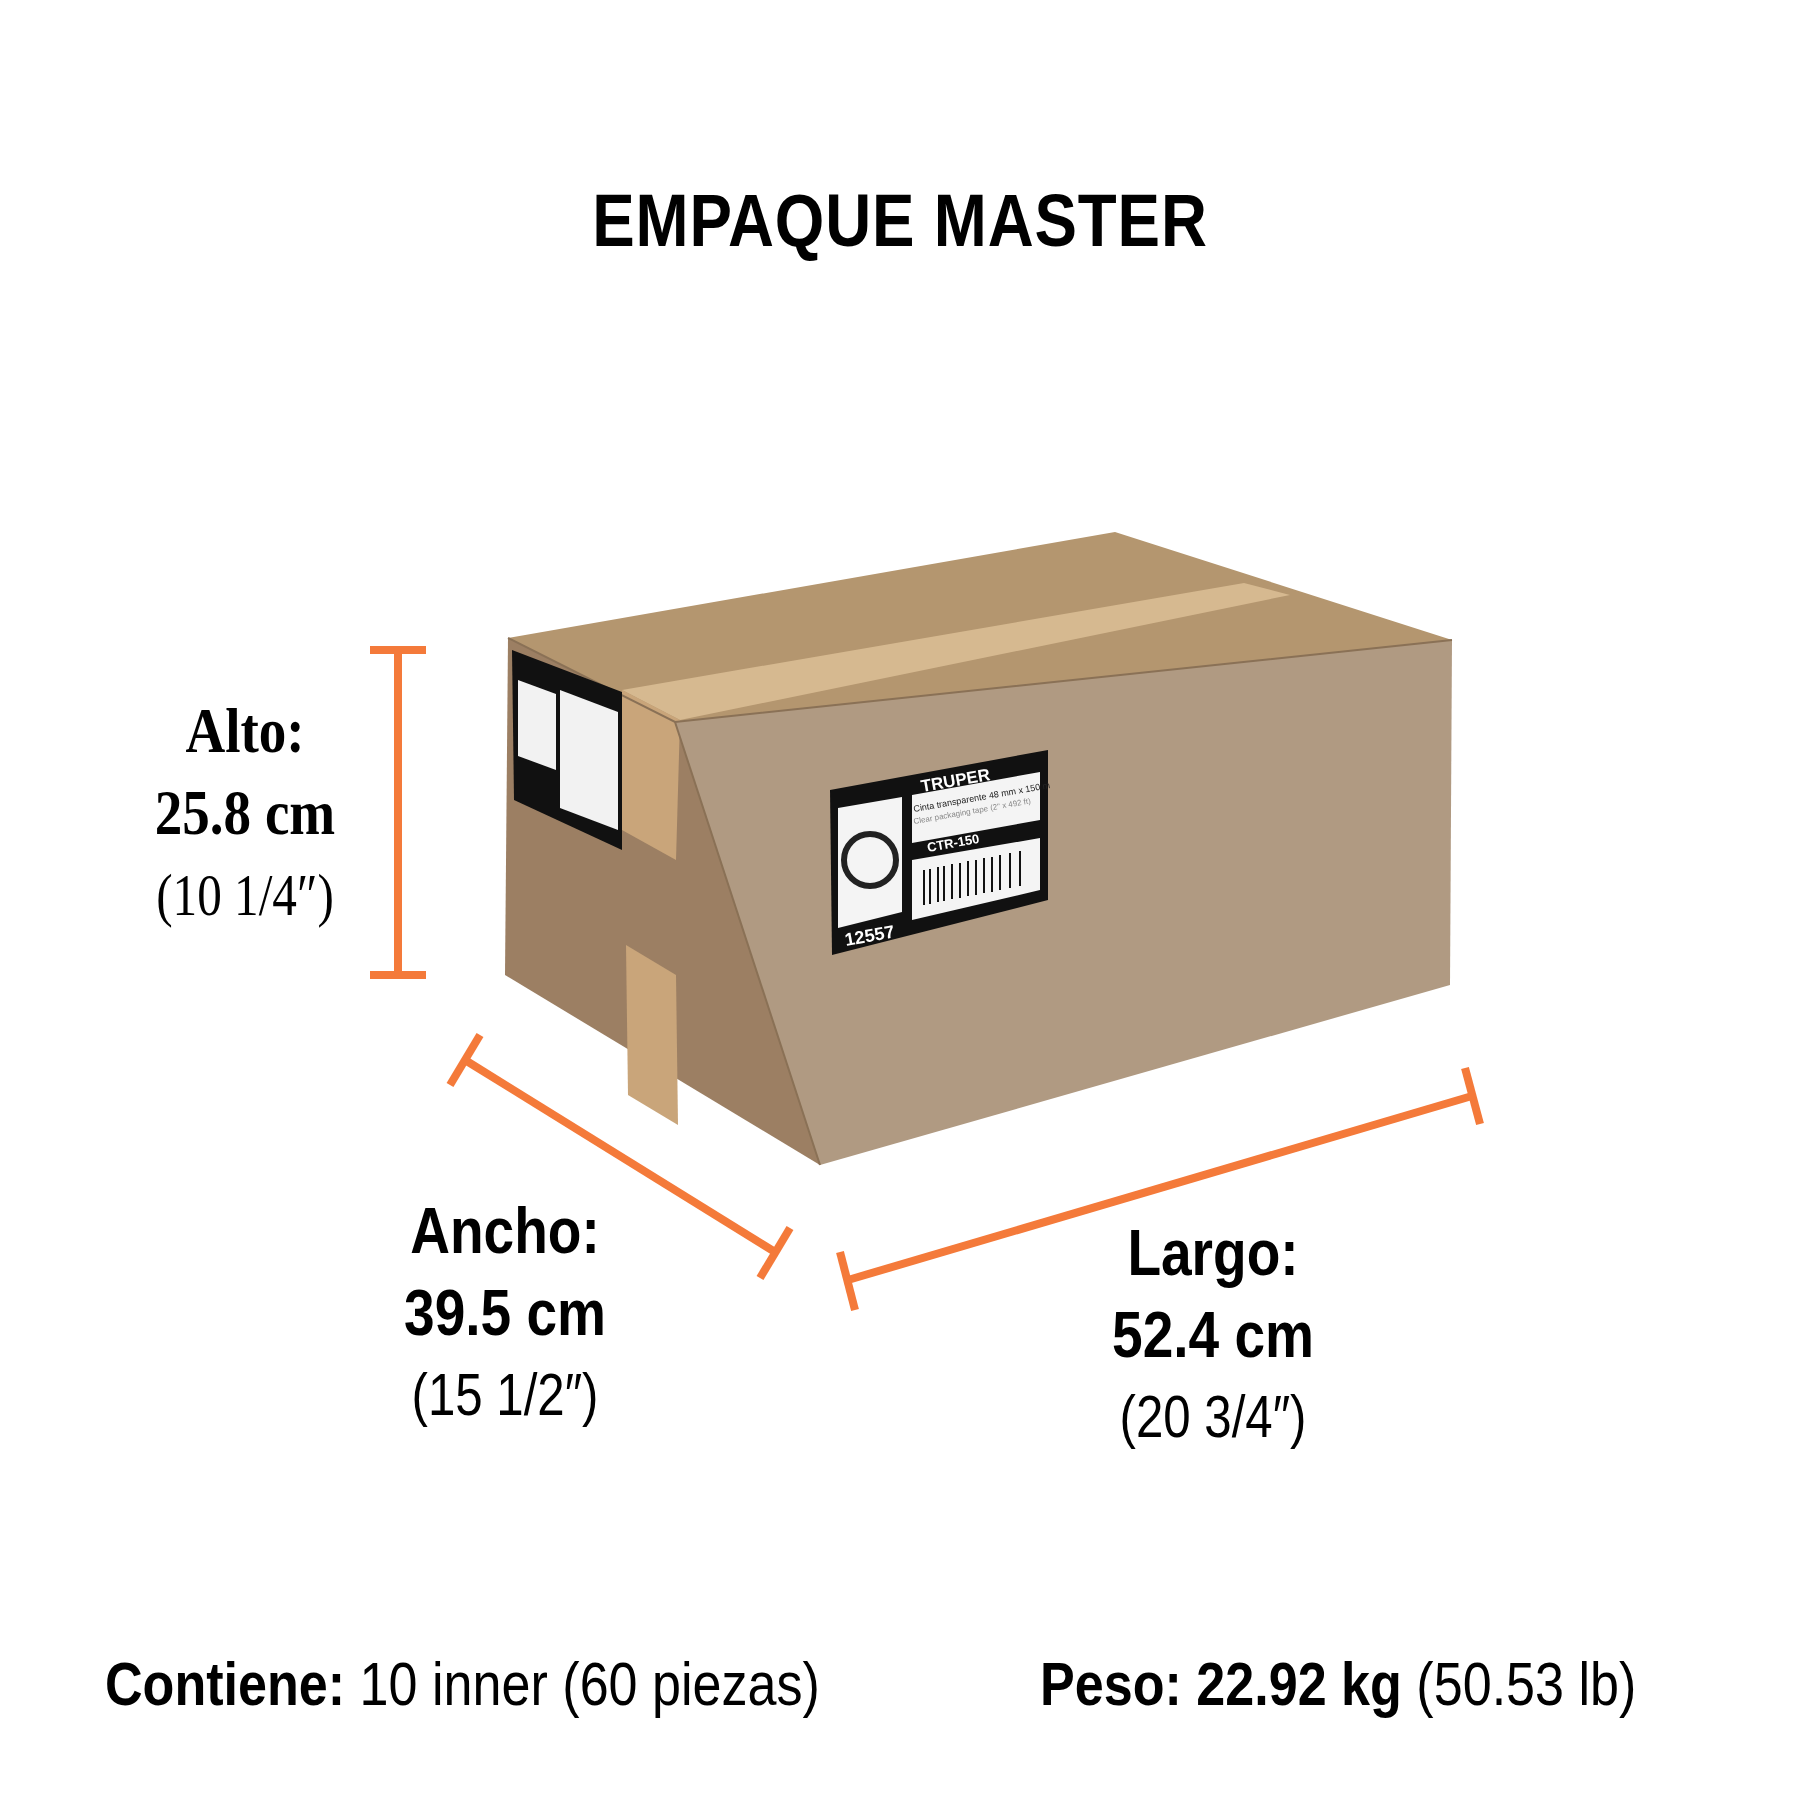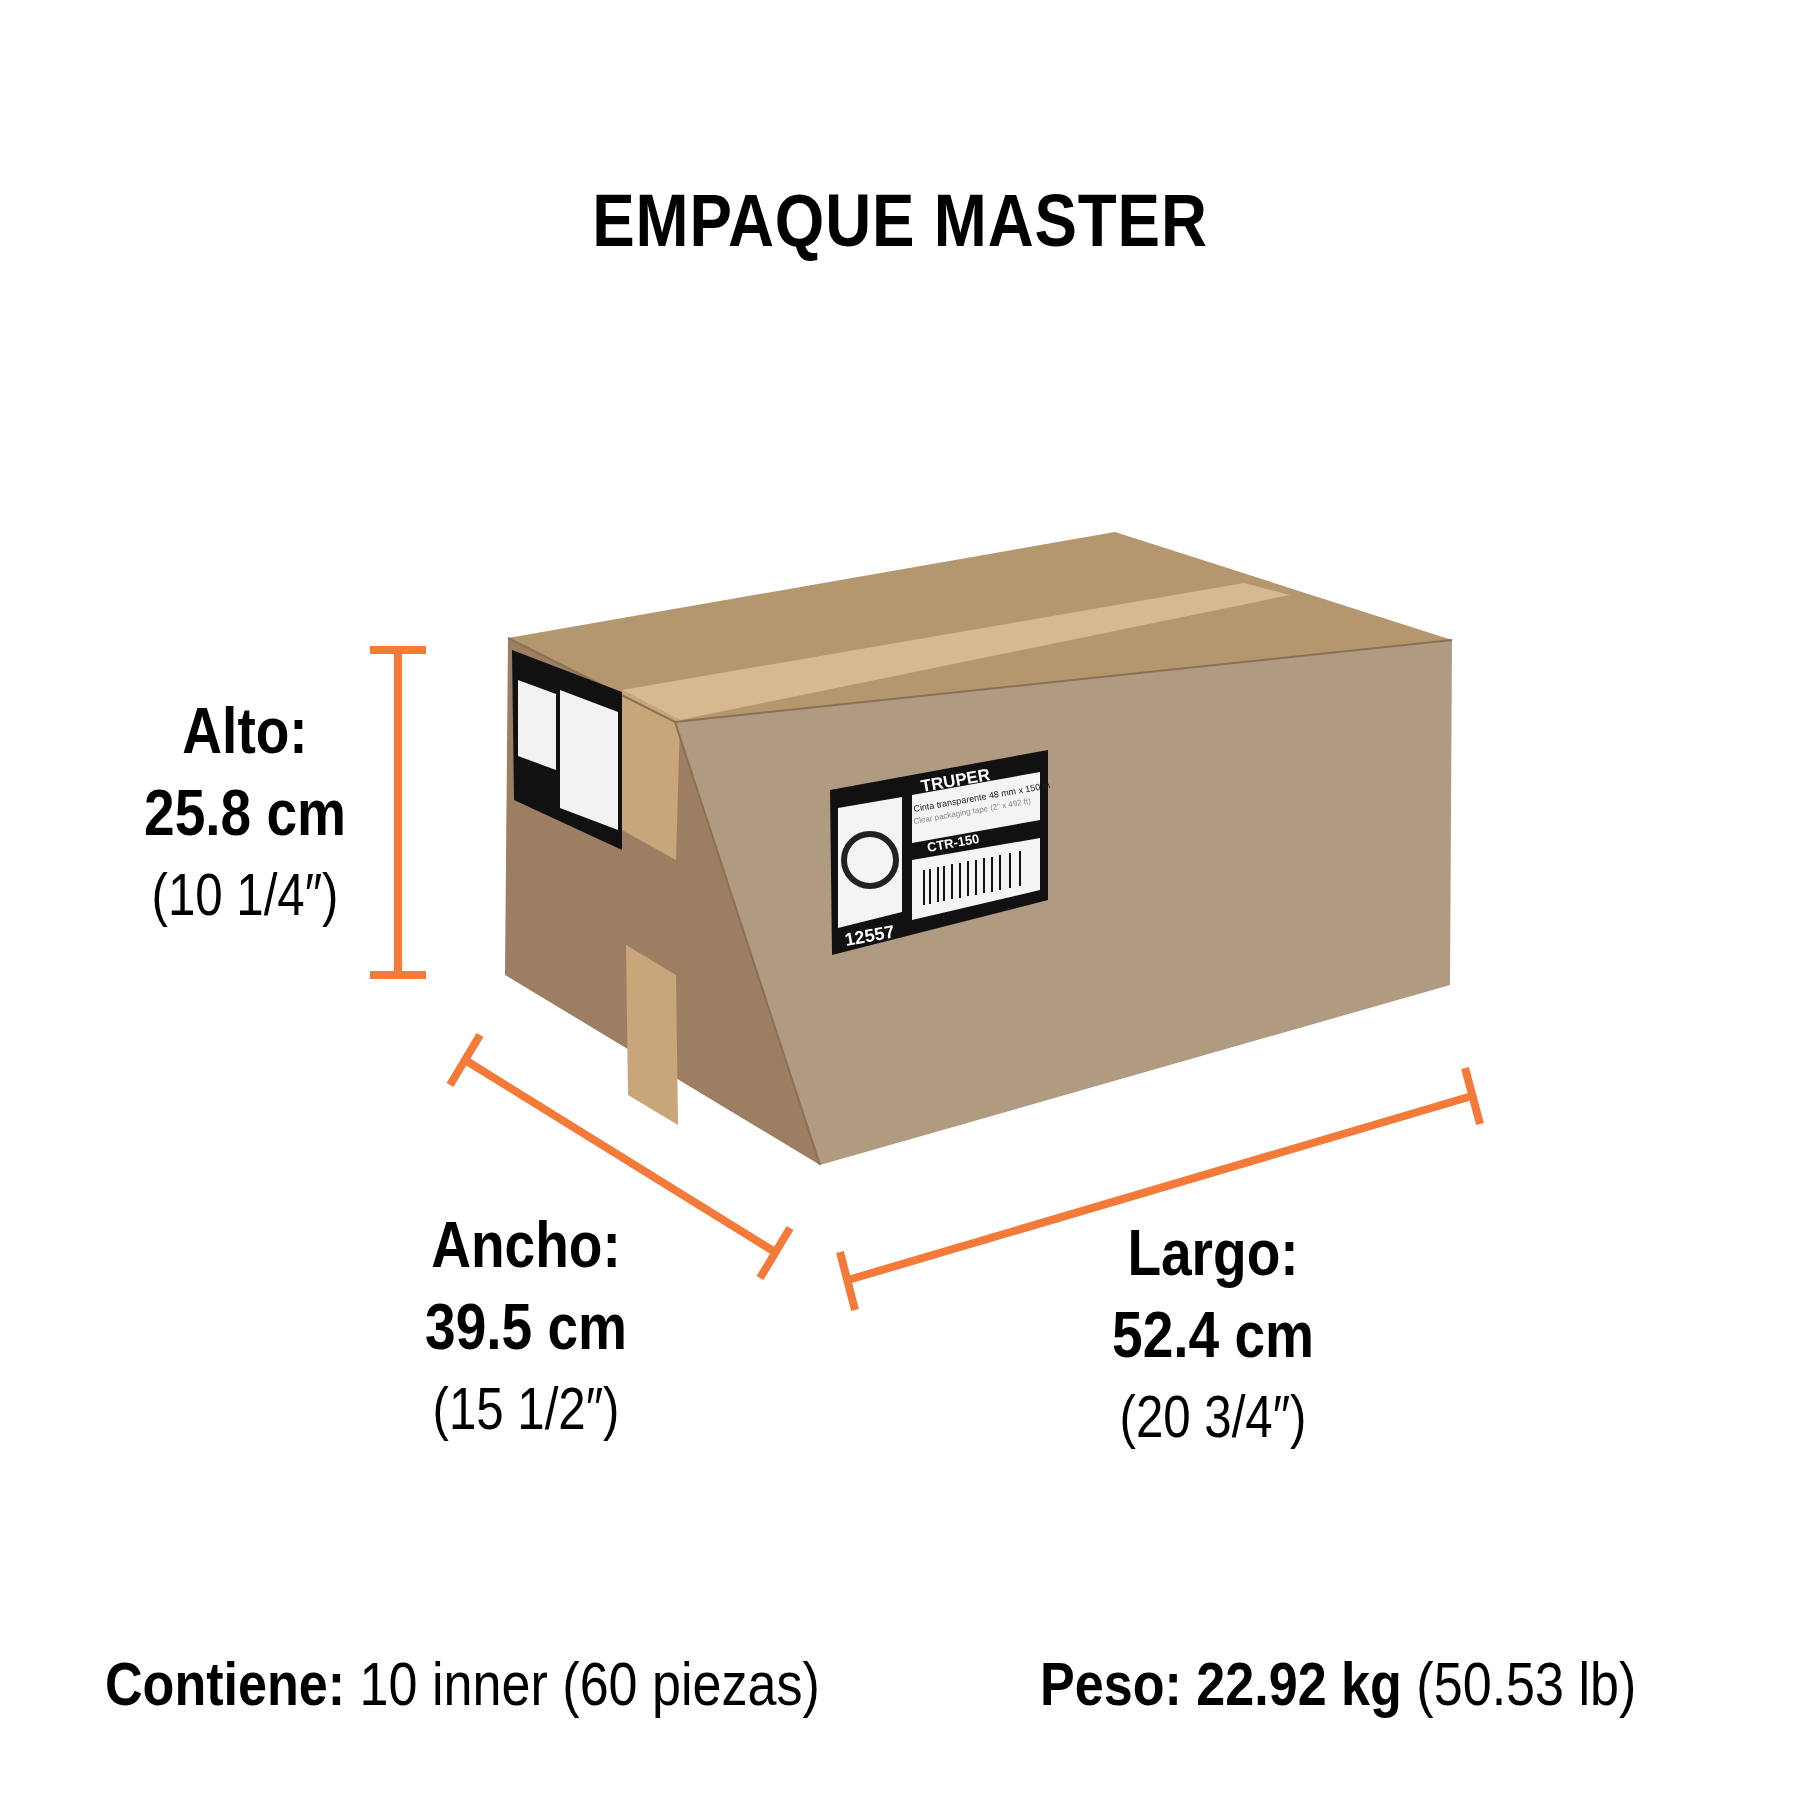--- a/index.html
+++ b/index.html
@@ -3,22 +3,22 @@
 <meta charset="utf-8">
 <style>
   html, body { margin:0; padding:0; background:#ffffff; }
   body { width:1800px; height:1800px; position:relative; overflow:hidden;
          font-family:"Liberation Sans", "DejaVu Sans", sans-serif; color:#000; }
   .title { position:absolute; left:0; width:1800px; top:178px; text-align:center;
            font-weight:bold; font-size:74px; letter-spacing:1px; transform:scaleX(0.86); transform-origin:center; }
   .dim { position:absolute; text-align:center; line-height:82px; }
   .dim .lbl, .dim .val { font-weight:bold; font-size:64px; display:block; transform:scaleX(0.86); }
   .dim .imp { font-weight:normal; font-size:60px; display:block; transform:scaleX(0.82); }
-  #dim-alto { left:95px; top:690px; width:300px; }
-  #dim-ancho { left:381px; top:1190px; width:290px;margin-top:14px; }
+  #dim-alto { left:95px; top:690px; width:300px;font-family:Liberation Serif, serif; }
+  #dim-ancho { left:360px; top:1190px; width:290px; }
   #dim-largo { left:1068px; top:1212px; width:290px; }
   .footer { position:absolute; top:1648px; font-size:62px; white-space:nowrap; transform:scaleX(0.84); transform-origin:left center; }
   .footer b { font-weight:bold; }
   #footer-contiene { left:105px; }
   #footer-peso { left:1040px; }
   svg.art { position:absolute; left:0; top:0; }
 </style>
 </head>
 <body>
 

